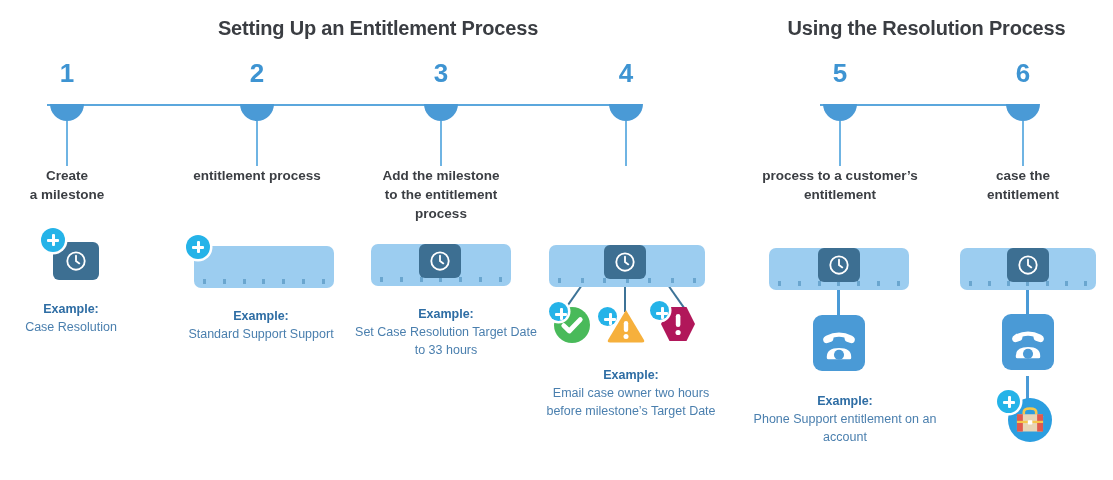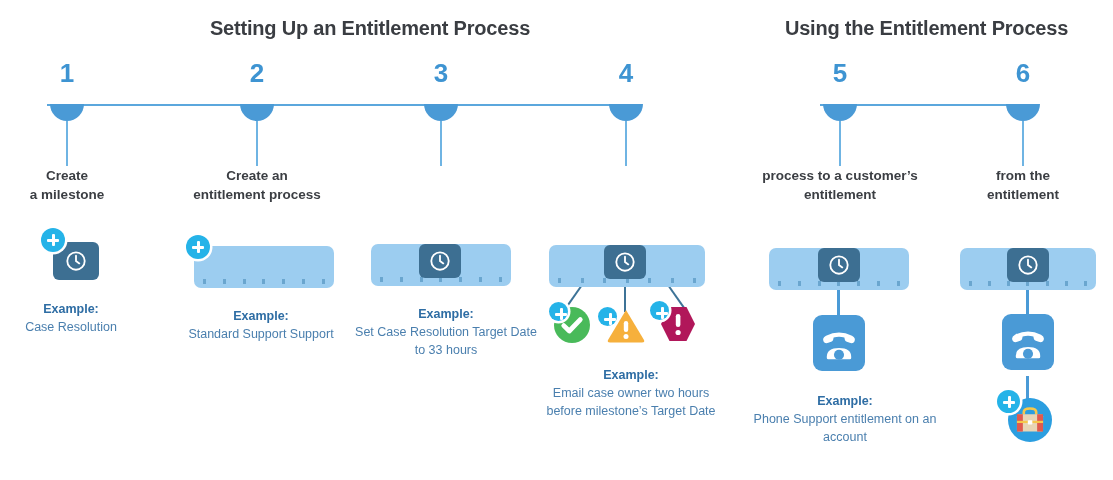--- a/index.html
+++ b/index.html
@@ -20,21 +20,21 @@
   .heading {
     position: absolute;
     top: 17px;
     font-size: 20px;
     font-weight: bold;
     color: #3a3d42;
     letter-spacing: -0.2px;
     text-align: center;
     white-space: nowrap;
   }
-  #heading-setup  { left: 0;   width: 740px; }
+  #heading-setup  { left: 8px;   width: 740px; }
   #heading-using  { left: 740px; width: 373px; }
 
   
   .rail {
     position: absolute;
     height: 2px;
     background: #5ba7dd;
     top: 104px;
   }
   #rail-left  { left: 47px;  width: 580px; }
@@ -196,21 +196,21 @@
   #graphic-2 { left: 186px; top: 232px; width: 150px; height: 58px; }
   #graphic-3 { left: 371px; top: 244px; width: 140px; height: 46px; }
   #graphic-4 { left: 549px; top: 245px; width: 160px; height: 100px; }
   #graphic-5 { left: 769px; top: 248px; width: 145px; height: 120px; }
   #graphic-6 { left: 964px; top: 248px; width: 130px; height: 195px; }
 </style>
 </head>
 <body>
 
 <div class="heading" id="heading-setup">Setting Up an Entitlement Process</div>
-<div class="heading" id="heading-using">Using the Entitlement Process</div>
+<div class="heading" id="heading-using">Using the Resolution Process</div>
 
 <div class="rail" id="rail-left"></div>
 <div class="rail" id="rail-right"></div>
 
 <div class="step" id="step-1">
   <div class="step-number">1</div>
   <div class="marker">
     <div class="half"></div>
     <div class="stem"></div>
   </div>
@@ -235,21 +235,20 @@
   <span class="ex-body">Case Resolution</span>
 </div>
 
 <div class="step" id="step-2">
   <div class="step-number">2</div>
   <div class="marker">
     <div class="half"></div>
     <div class="stem"></div>
   </div>
   <div class="step-label">
-    <div>Create an</div>
     <div>entitlement process</div>
   </div>
 </div>
 
 <div class="graphic" id="graphic-2">
   <div class="process-bar" style="position:absolute;left:8px;top:14px;width:140px;height:42px;">
     <div class="ticks">
       <i></i>
         <i></i>
         <i></i>
@@ -265,20 +264,25 @@
 <div class="example" id="example-2">
   <span class="ex-title">Example:</span>
   <span class="ex-body">Standard Support Support</span>
 </div>
 
 <div class="step" id="step-3">
   <div class="step-number">3</div>
   <div class="marker">
     <div class="half"></div>
     <div class="stem"></div>
+  </div>
+  <div class="step-label">
+    <div>Add the milestone</div>
+    <div>to the entitlement</div>
+    <div>process</div>
   </div>
 </div>
 
 <div class="graphic" id="graphic-3">
   <div class="process-bar" style="position:absolute;left:0px;top:0px;width:140px;height:42px;">
     <div class="ticks">
       <i></i>
         <i></i>
         <i></i>
         <i></i>
@@ -404,21 +408,21 @@
   <span class="ex-body">Phone Support entitlement on an account</span>
 </div>
 
 <div class="step" id="step-6">
   <div class="step-number">6</div>
   <div class="marker">
     <div class="half"></div>
     <div class="stem"></div>
   </div>
   <div class="step-label">
-    <div>from the</div>
+    <div>case the</div>
     <div>entitlement</div>
   </div>
 </div>
 
 <div class="graphic" id="graphic-6">
   <div class="conn" style="left:62px;top:38px;width:3px;height:36px;background:#4a9ad6;"></div>
   <div class="conn" style="left:62px;top:128px;width:3px;height:34px;background:#4a9ad6;"></div>
 
   <div class="process-bar" style="position:absolute;left:-4px;top:0px;width:136px;height:42px;">
     <div class="ticks">

